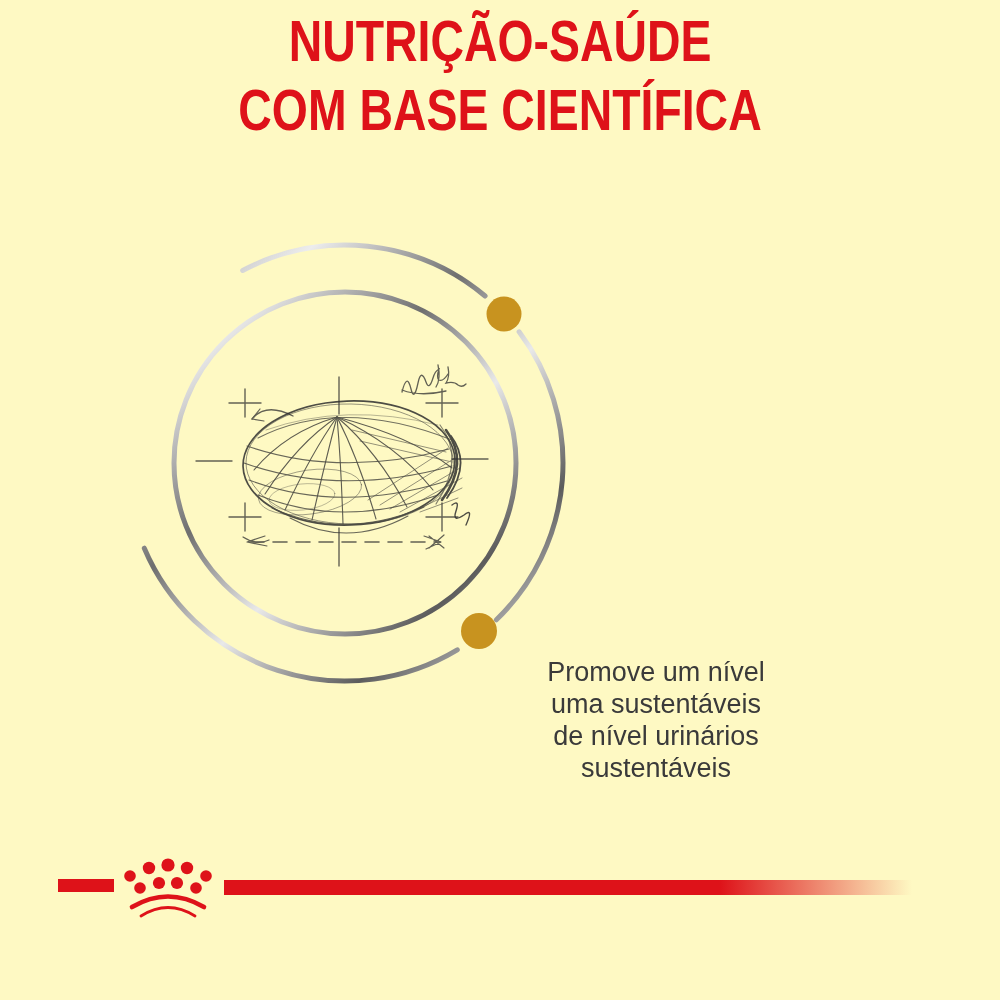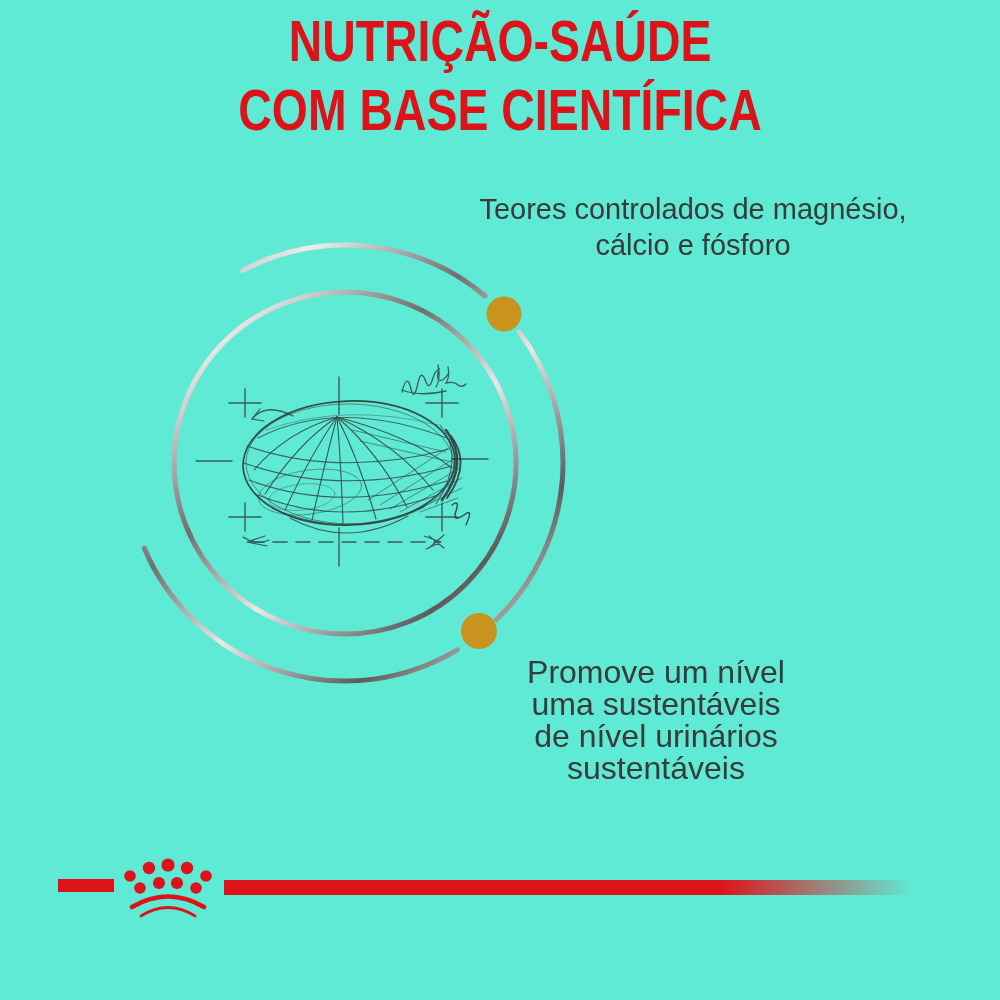--- a/index.html
+++ b/index.html
@@ -1,46 +1,42 @@
 <!DOCTYPE html>
 <html style="--brand-red: #de1219; --accent-gold: #c8931f; --text-dark: #3a3a3a; --sketch-ink: #2f2f2f; --silver-dark: #5c5c5c; --silver-light: #ececec;"><head>
 <meta charset="utf-8">
 <style>
   html,body{margin:0;padding:0;background:#ffffff;}
   .page{
-    position:relative;width:1000px;height:1000px;background:#5eead4;overflow:hidden;
+    position:relative;width:1000px;height:1000px;background:#fef9c3;overflow:hidden;
     font-family:"Liberation Sans",sans-serif;
   }
   
   .headline{
     position:absolute;top:6px;left:0;right:0;text-align:center;
     color:var(--brand-red,#de1219);font-weight:700;font-size:58px;line-height:69px;
     transform:scaleX(0.8);transform-origin:50% 0;
     letter-spacing:0px;white-space:nowrap;
   }
   
   .callout{position:absolute;color:var(--text-dark,#3a3a3a);text-align:center;}
   .callout.minerals{left:463px;top:191px;width:460px;font-size:29px;line-height:36px;}
-  .callout.ph{left:521px;top:656px;width:270px;font-size:32px;line-height:32px;}
+  .callout.ph{left:521px;top:656px;width:270px;font-size:27px;line-height:32px;}
   svg.art{position:absolute;left:0;top:0;width:1000px;height:1000px;}
 </style>
 </head>
 <body>
 
 <div class="page">
 
   <div class="headline">
     <div>NUTRIÇÃO-SAÚDE</div>
     <div>COM BASE CIENTÍFICA</div>
   </div>
 
-  <div class="callout minerals">
-    <div>Teores controlados de magnésio,</div>
-    <div>cálcio e fósforo</div>
-  </div>
 
   <div class="callout ph">
     <div>Promove um nível</div>
     <div>uma sustentáveis</div>
     <div>de nível urinários</div>
     <div>sustentáveis</div>
   </div>
 
   <svg class="art" viewBox="0 0 1000 1000">
     <defs>

